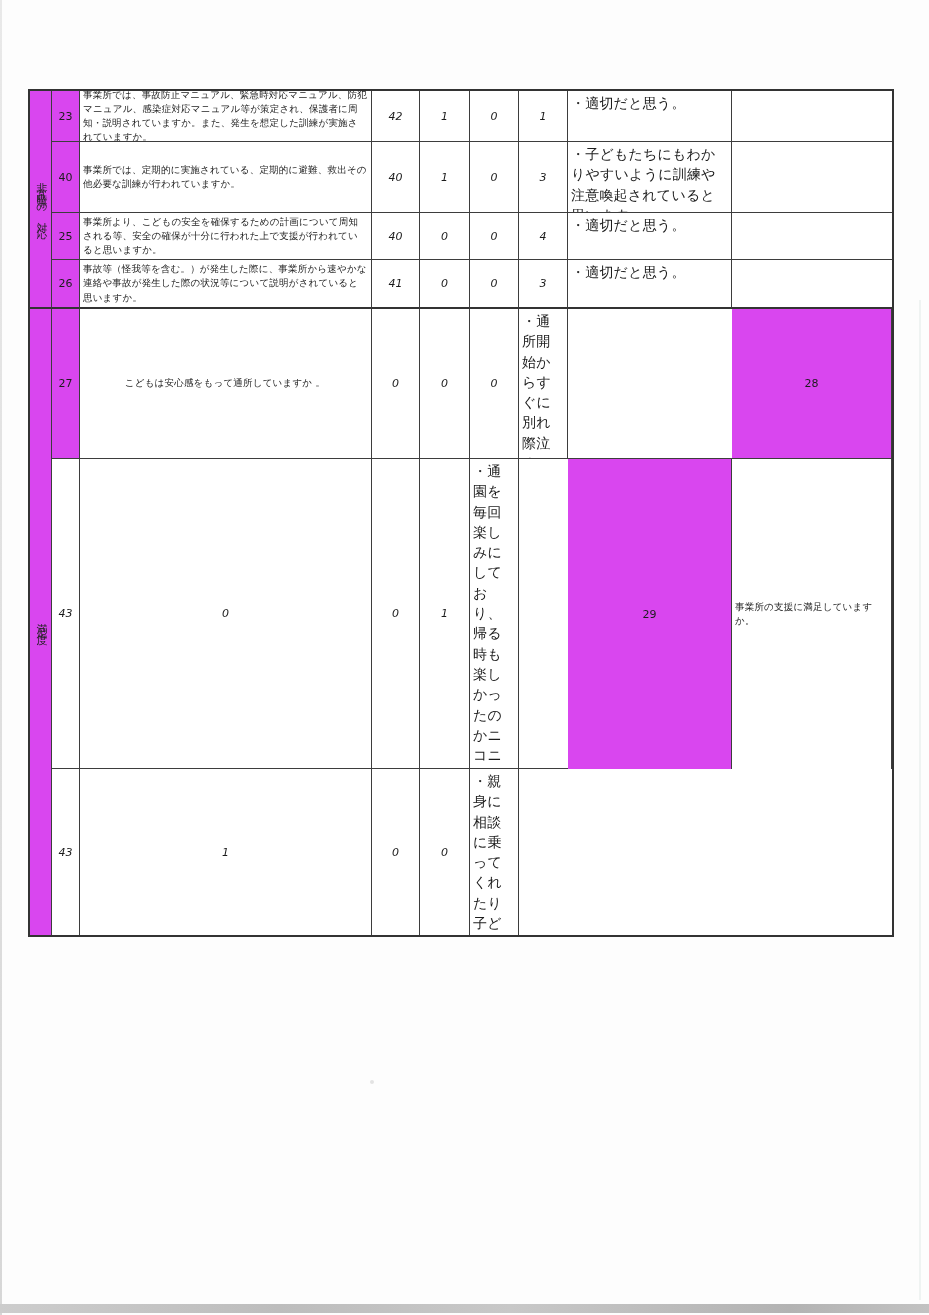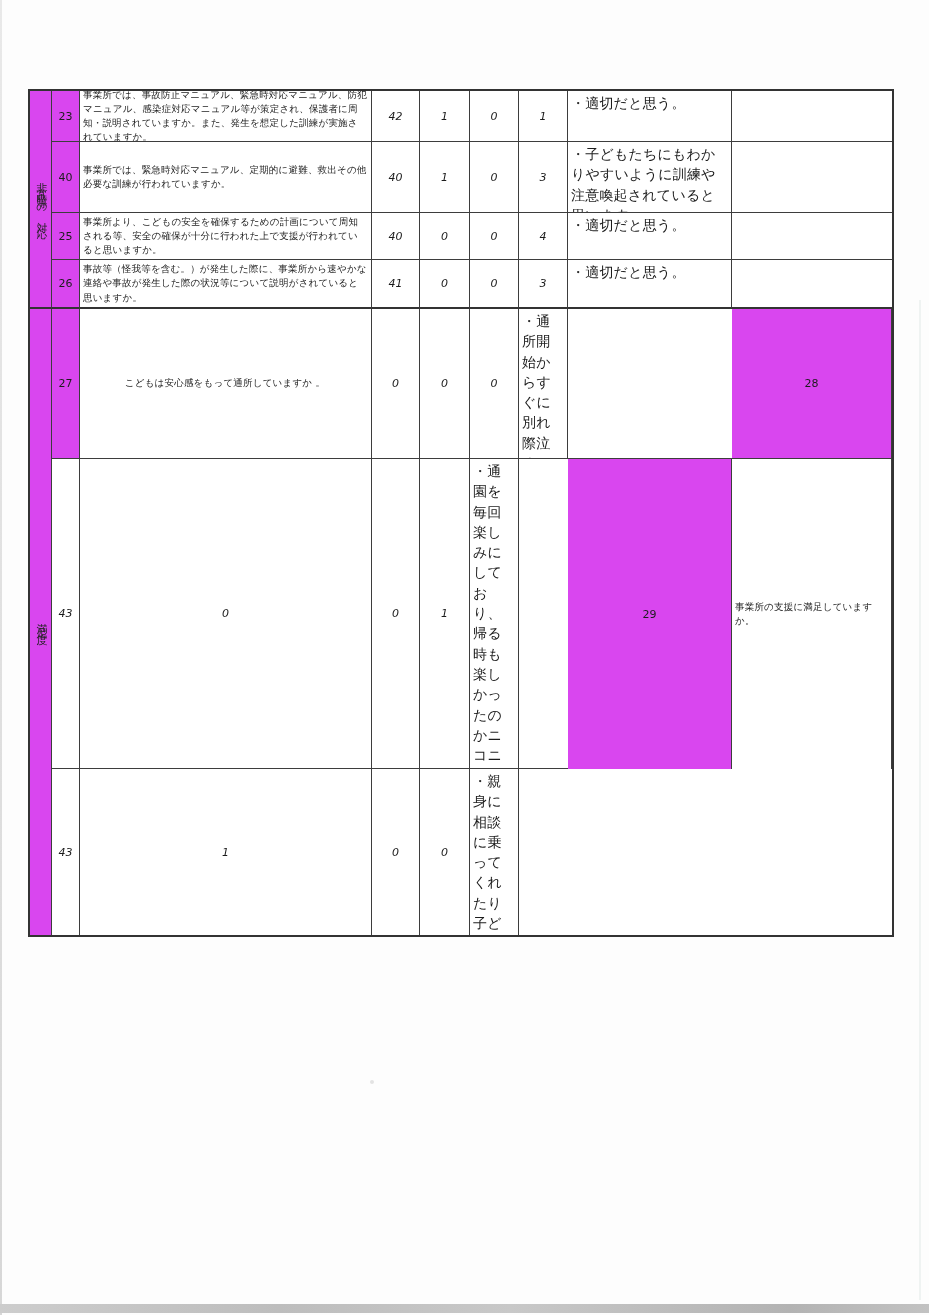--- a/index.html
+++ b/index.html
@@ -116,21 +116,21 @@
       <div class="cell cnt-cell">
           <span>1</span>
         </div>
       <div class="cell cmt-cell">・適切だと思う。</div>
       <div class="cell note-cell last-col"></div>
 
       <div class="cell blue no-cell">
           <span>40</span>
         </div>
       <div class="cell q-cell">
-          <span>事業所では、緊急時対応マニュアル、定期的に避難、救出その他必要な訓練が行われていますか。</span>
+          <span>事業所では、定期的に実施されている、定期的に避難、救出その他必要な訓練が行われていますか。</span>
         </div>
       <div class="cell cnt-cell">
           <span>40</span>
         </div>
       <div class="cell cnt-cell">
           <span>1</span>
         </div>
       <div class="cell cnt-cell">
           <span>0</span>
         </div>

